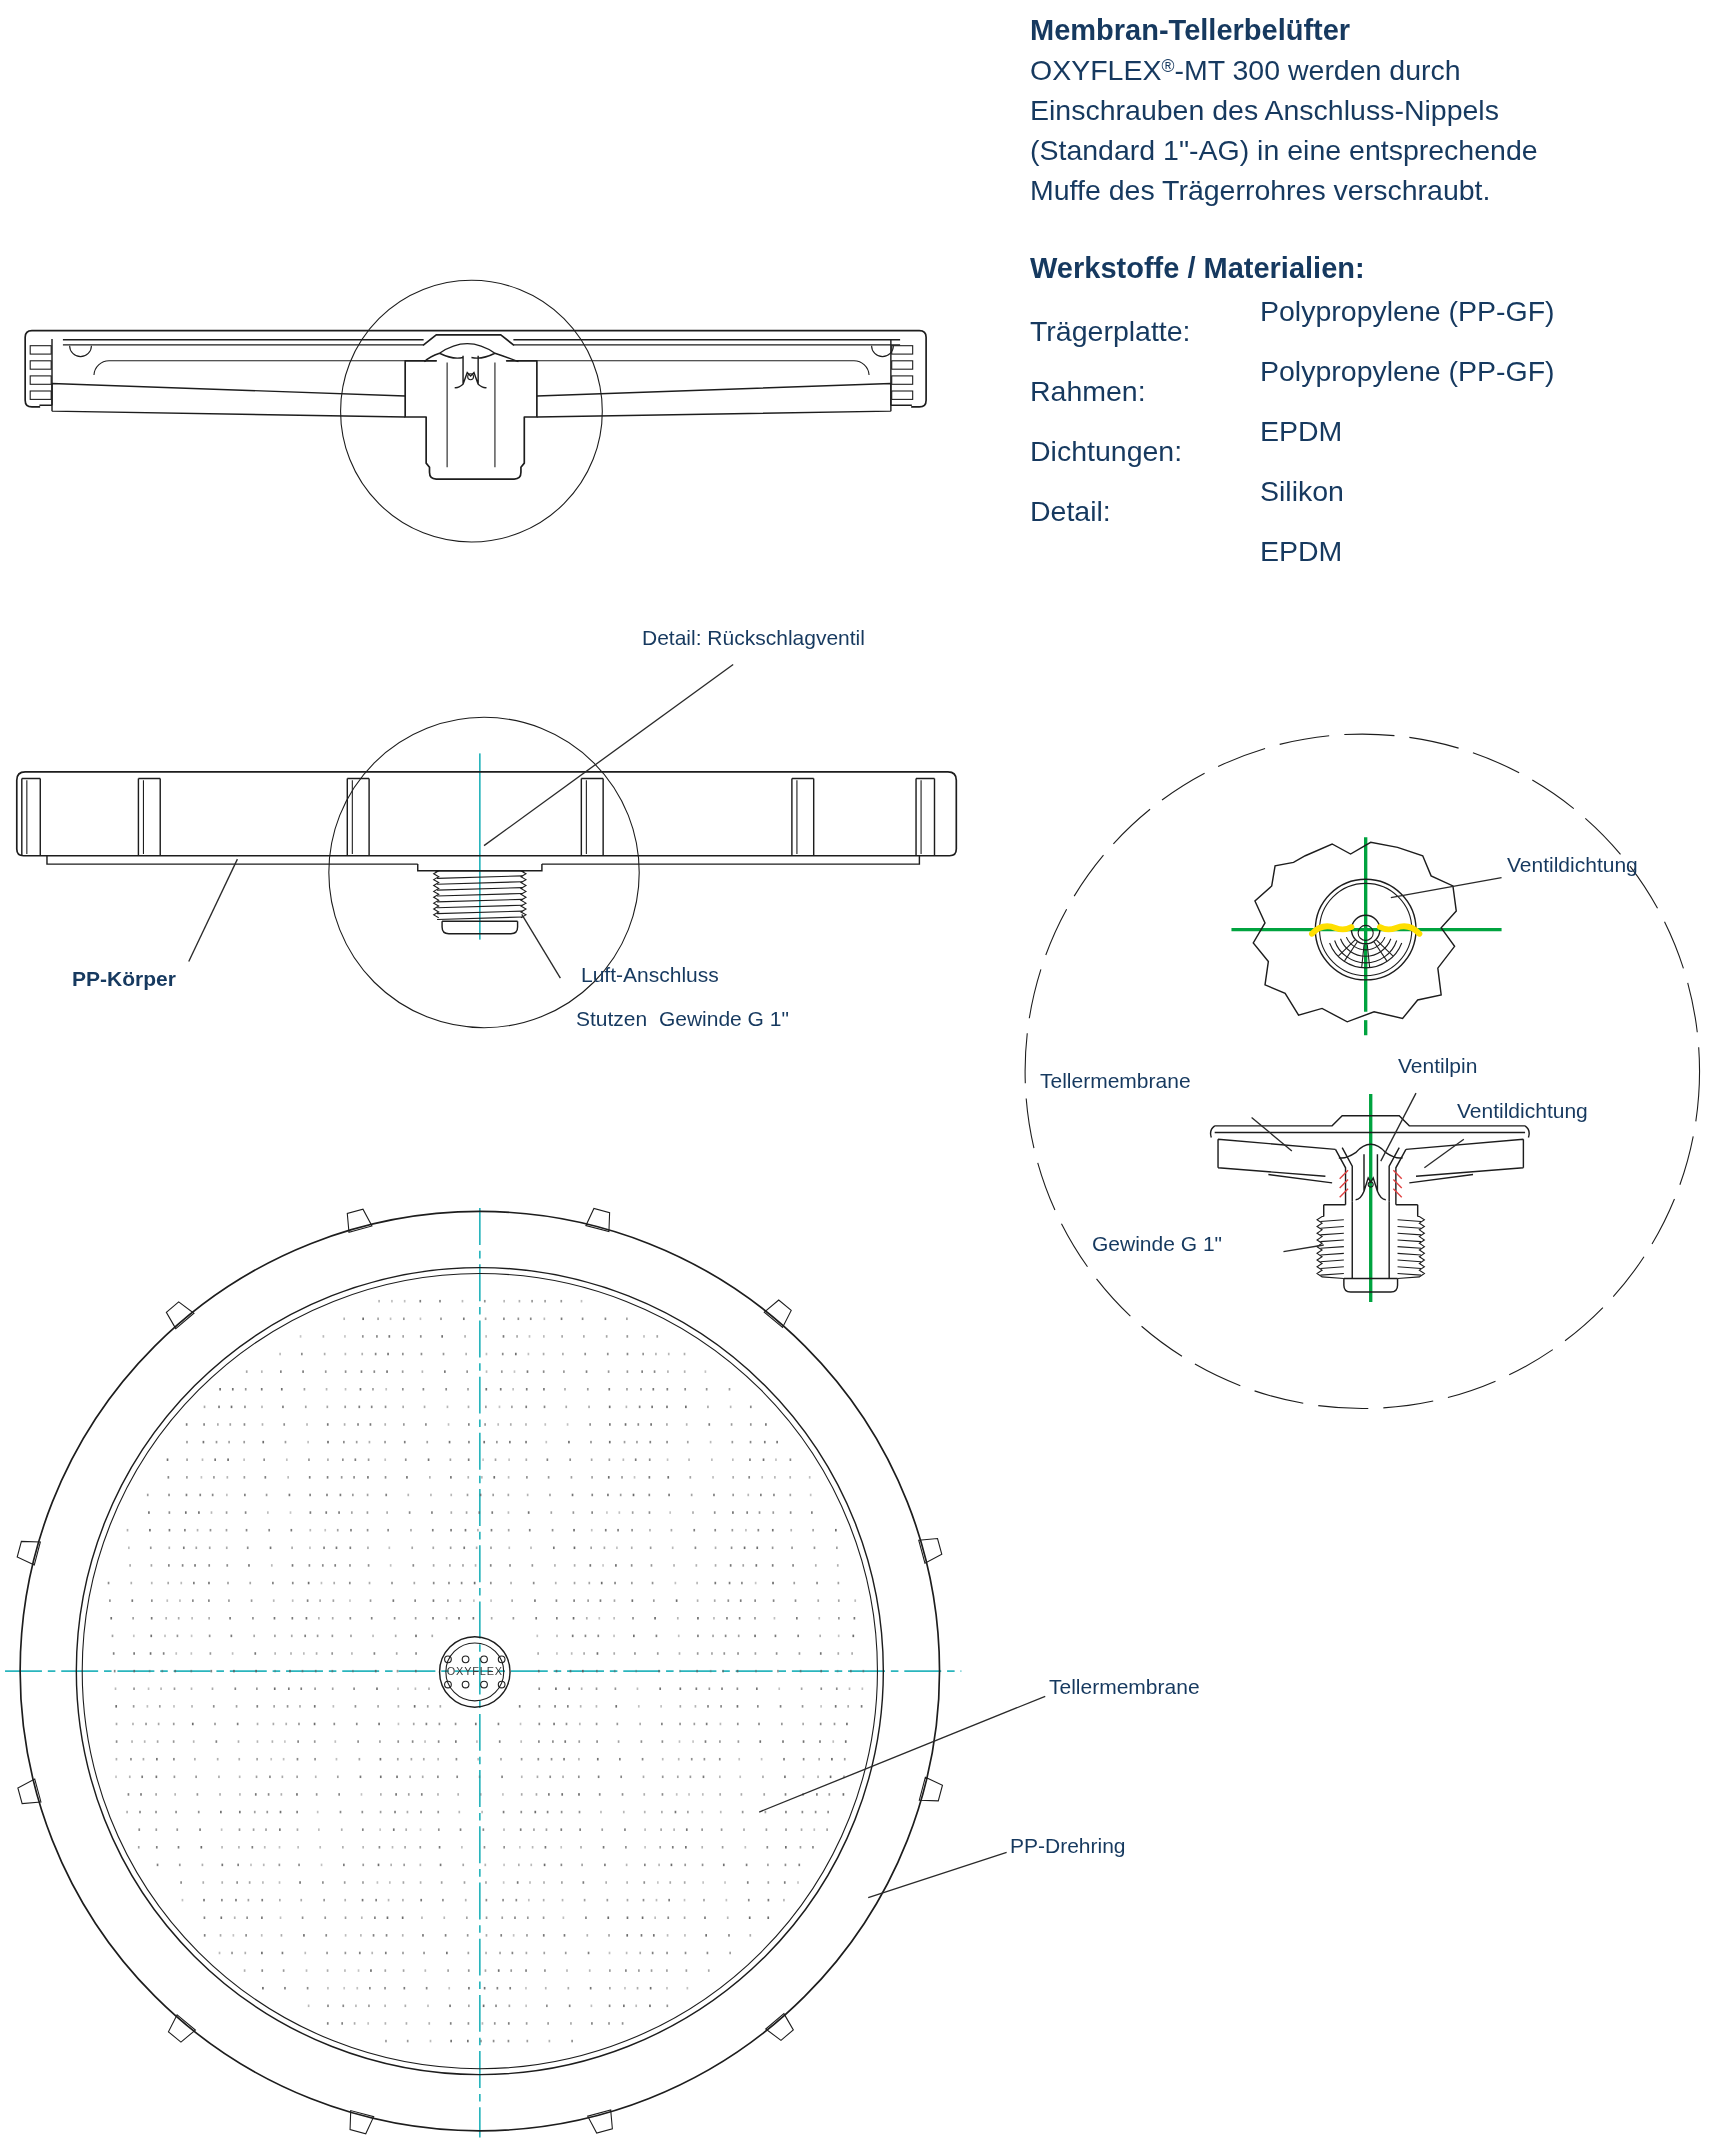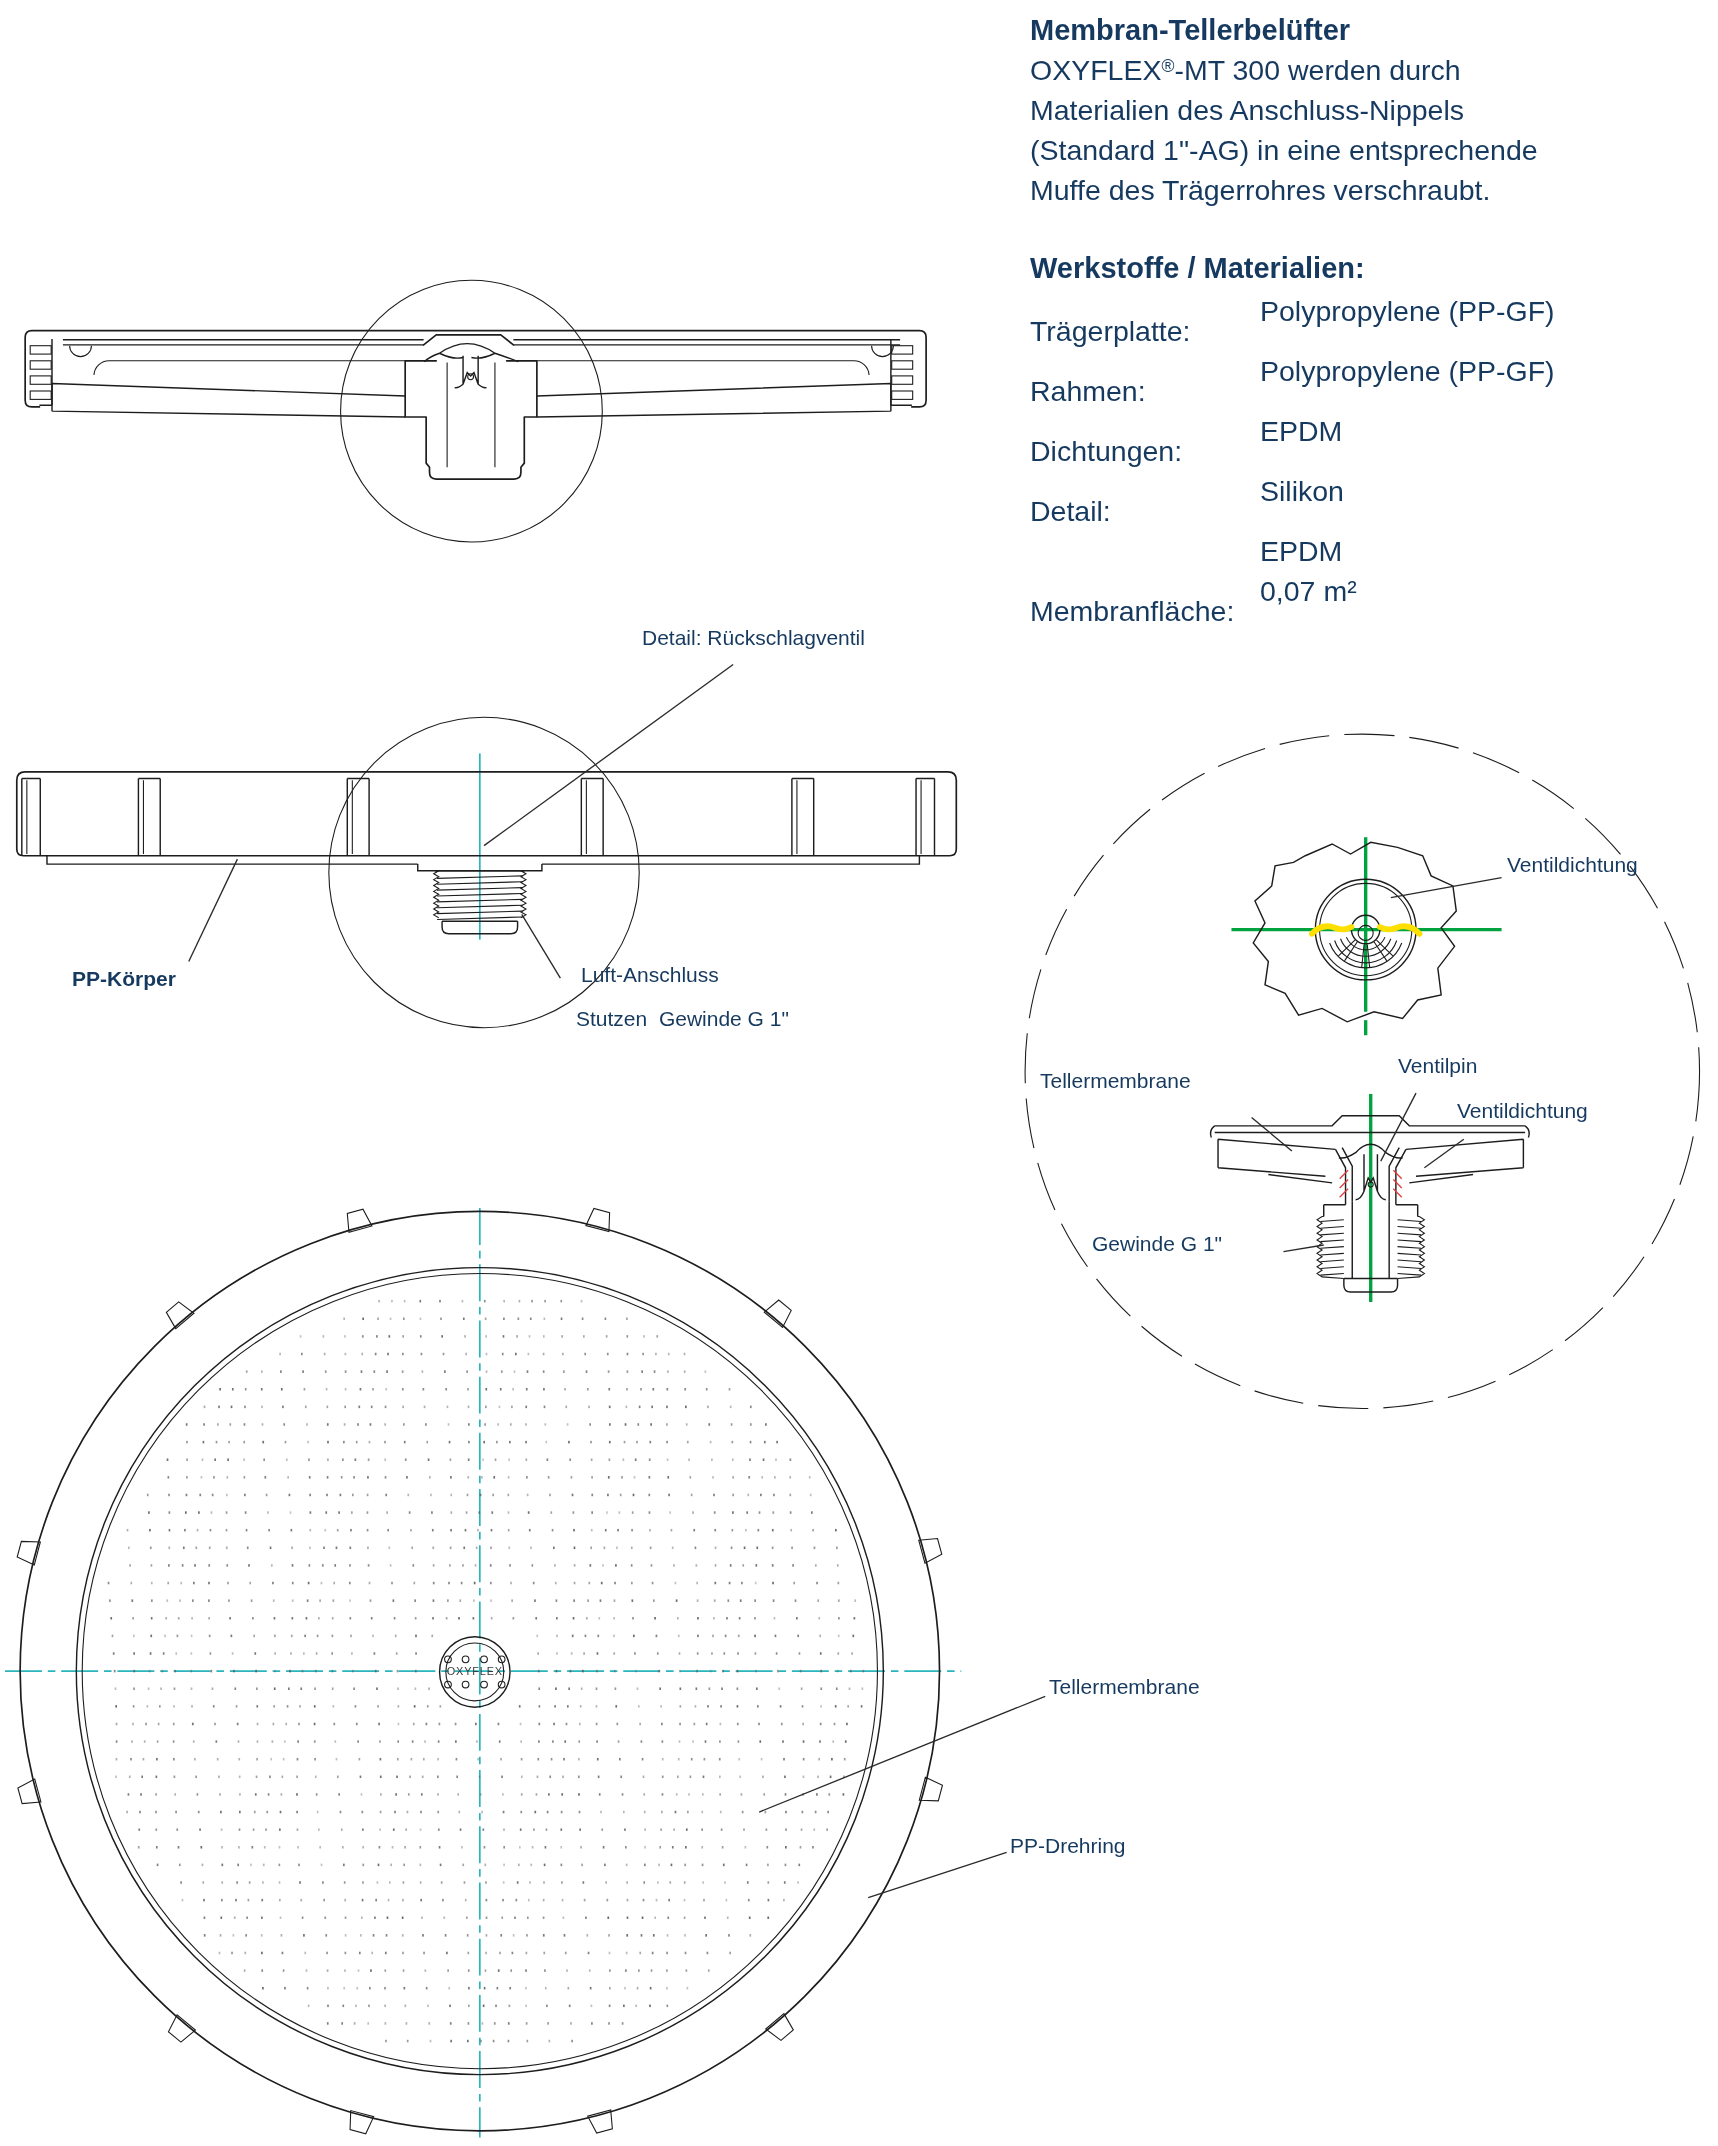--- a/index.html
+++ b/index.html
@@ -1710,21 +1710,21 @@
         <line class="leader" x1="1688" y1="1303" x2="1646" y2="1384"></line>
         <line class="leader" x1="1745" y1="1358" x2="1698" y2="1392"></line>
         <line class="leader" x1="1530" y1="1492" x2="1578" y2="1484"></line>
       </g>
     </g>
   </svg>
 
   <div id="titleblock">
     <div class="h">Membran-Tellerbelüfter</div>
     <div class="p"><span>OXYFLEX</span><sup>®</sup><span>-MT 300 werden durch</span></div>
-    <div class="p">Materialien des Anschluss-Nippels</div>
+    <div class="p">Einschrauben des Anschluss-Nippels</div>
     <div class="p">(Standard 1"-AG) in eine entsprechende</div>
     <div class="p">Muffe des Trägerrohres verschraubt.</div>
   </div>
 
   <div id="materials">
     <div class="h">Werkstoffe / Materialien:</div>
     <div class="row">
         <span class="l">Trägerplatte:</span>
         <span>Polypropylene (PP-GF)</span>
       </div>
@@ -1737,24 +1737,20 @@
         <span>EPDM</span>
       </div>
     <div class="row">
         <span class="l">Detail:</span>
         <span>Silikon</span>
       </div>
     <div class="row">
         <span class="l"></span>
         <span>EPDM</span>
       </div>
-    <div class="row">
-        <span class="l">Membranfläche:</span>
-        <span>0,07 m²</span>
-      </div>
   </div>
 
   <div class="lbl" id="lbl-detail">Detail: Rückschlagventil</div>
   <div class="lbl" id="lbl-ppkoerper">PP-Körper</div>
   <div class="lbl" id="lbl-luft1">Luft-Anschluss</div>
   <div class="lbl" id="lbl-luft2">Stutzen  Gewinde G 1"</div>
   <div class="lbl" id="lbl-vdtop">Ventildichtung</div>
   <div class="lbl" id="lbl-tellerdetail">Tellermembrane</div>
   <div class="lbl" id="lbl-ventilpin">Ventilpin</div>
   <div class="lbl" id="lbl-vdside">Ventildichtung</div>

